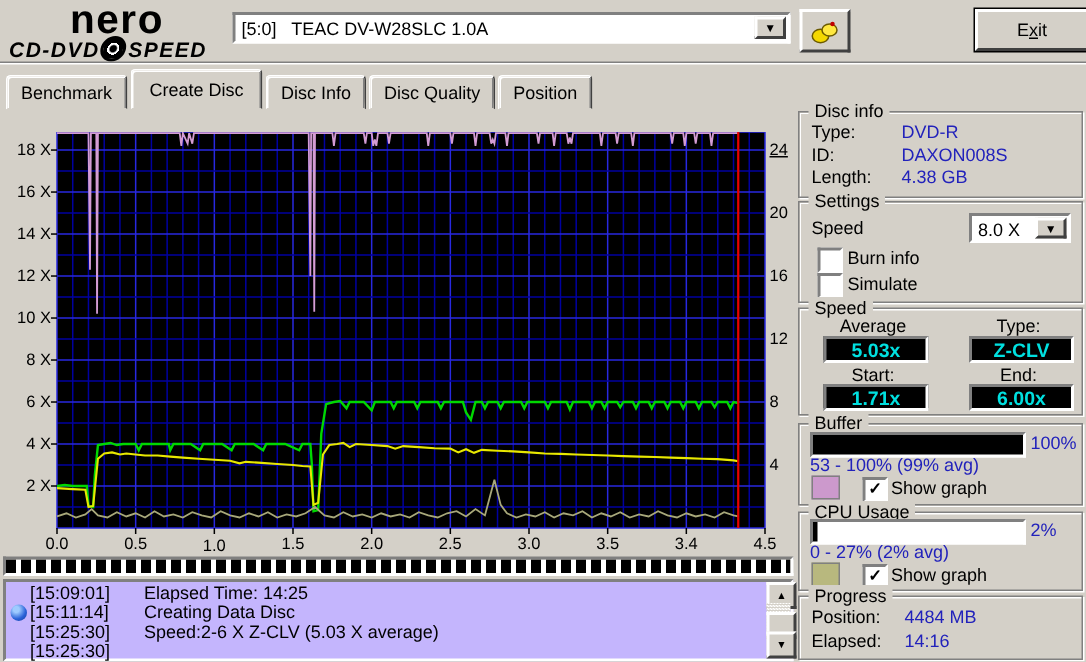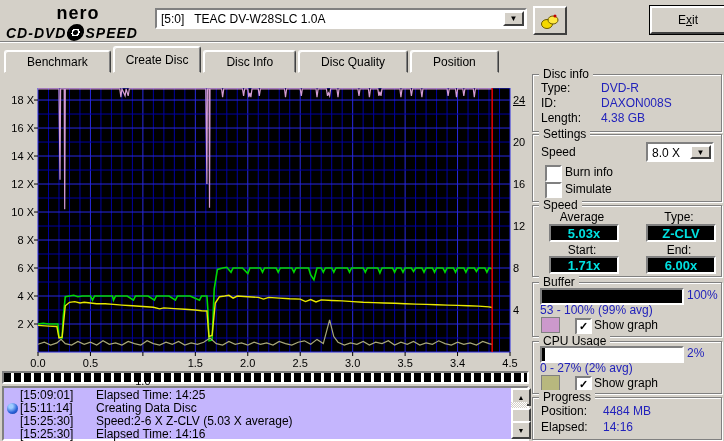--- a/index.html
+++ b/index.html
@@ -8,34 +8,34 @@
   .abs{position:absolute;}
 
   
   .raised{background:#d4d0c8;border:2px solid;border-color:#ffffff #404040 #404040 #ffffff;}
   .sunken{background:#fff;border:2px solid;border-color:#808080 #ffffff #ffffff #808080;}
   .btn{display:flex;align-items:center;justify-content:center;cursor:default;}
   .defbtn{box-shadow:0 0 0 1px #000;}
   .disabled-text{color:#888;text-shadow:1px 1px 0 #fff;}
 
   
-  #logo-nero{font-weight:bold;font-size:18px;letter-spacing:1px;line-height:22px;}
+  #logo-nero{font-weight:bold;font-size:27px;letter-spacing:1px;line-height:22px;}
   #logo-sub{font-weight:bold;font-style:italic;font-size:14px;letter-spacing:1px;display:flex;align-items:center;}
   .disc-glyph{display:inline-block;width:13px;height:13px;border-radius:50%;border:2px solid #000;
     background:radial-gradient(circle at 50% 50%, #000 2px, #fff 3px 4px, #000 4px);margin:0 1px;transform:skewX(-10deg);}
 
   
   .combo-text{position:absolute;left:4px;top:2px;white-space:pre;}
   .combo-arrow{position:absolute;right:1px;top:1px;bottom:1px;width:17px;font-size:8px;}
 
   
   .groove-h{border-top:1px solid #808080;border-bottom:1px solid #ffffff;height:0;}
 
   
-  .tab{position:relative;height:21px;padding:0 22px;margin-right:2px;display:flex;align-items:center;
+  .tab{position:relative;height:21px;padding:0 9px;margin-right:2px;display:flex;align-items:center;
        background:#d4d0c8;border:1px solid;border-color:#ffffff #404040 #d4d0c8 #ffffff;
        border-top-left-radius:3px;border-top-right-radius:3px;box-shadow:inset 1px 1px 0 #fff, inset -1px 0 0 #808080;}
   .tab.active{height:25px;margin-top:-3px;z-index:3;padding:0 12px;}
   #tabs{display:flex;align-items:flex-end;}
 
   
   .group{border:1px solid #808080;box-shadow:inset 1px 1px 0 #ffffff, 1px 1px 0 #ffffff;}
   .group>.gtitle{position:absolute;top:-8px;left:6px;background:#d4d0c8;padding:0 4px;}
 
   .bluetext{color:#2222bb;}
@@ -218,21 +218,21 @@
       <line x1="458.1688888888889" y1="0" x2="458.1688888888889" y2="264" stroke="#e80000" stroke-width="1.5"></line>
     </svg>
 
   <div id="burn-progress" class="abs" style="left:2px;top:371px;width:523px;height:9px;"></div>
 
   <div id="log-box" class="abs" style="left:2px;top:386px;width:523px;height:51px;">
     <div id="log-rows" style="position:absolute;left:1px;top:1px;right:18px;">
         <div class="logrow"><span class="logicon"></span><span class="logtime">[15:09:01]</span><span class="logmsg">Elapsed Time: 14:25</span></div>
         <div class="logrow"><span class="logicon"><span class="infoicon"></span></span><span class="logtime">[15:11:14]</span><span class="logmsg">Creating Data Disc</span></div>
         <div class="logrow"><span class="logicon"></span><span class="logtime">[15:25:30]</span><span class="logmsg">Speed:2-6 X Z-CLV (5.03 X average)</span></div>
-        <div class="logrow"><span class="logicon"></span><span class="logtime">[15:25:30]</span><span class="logmsg">Elapsed Time: 14:16</span></div>
+        <div class="logrow"><span class="logicon"></span><span class="logtime">[15:25:30]</span></div>
       </div>
     <div style="position:absolute;right:0;top:0;bottom:0;width:16px;">
       <div class="sb-btn raised btn" style="top:0;">▲</div>
       <div id="sb-track"></div>
       <div id="sb-thumb" class="raised" style="top:20px;"></div>
       <div class="sb-btn raised btn" style="bottom:0;top:auto;">▼</div>
     </div>
   </div>
 
   <div class="abs group" style="left:532px;top:74px;width:188px;height:56px;">
@@ -312,21 +312,21 @@
     <div class="axlabel ylab" style="left: 6px; top: 290.008px;">4 X</div>
     <div class="axlabel ylab" style="left: 6px; top: 318.004px;">2 X</div>
     <div class="axlabel " style="left: 513px; top: 94.0382px; text-decoration: underline;">24</div>
     <div class="axlabel " style="left: 513px; top: 136.032px;">20</div>
     <div class="axlabel " style="left: 513px; top: 178.025px;">16</div>
     <div class="axlabel " style="left: 513px; top: 220.019px;">12</div>
     <div class="axlabel " style="left: 513px; top: 262.013px;">8</div>
     <div class="axlabel " style="left: 513px; top: 304.006px;">4</div>
     <div class="axlabel xlab" style="left: 25px; top: 357px;">0.0</div>
     <div class="axlabel xlab" style="left: 77.4444px; top: 357px;">0.5</div>
-    <div class="axlabel xlab" style="left: 129.889px; top: 355px; margin-top: 20px;">1.0</div>
+    <div class="axlabel xlab" style="left: 129.889px; top: 338px; margin-top: 20px;">1.0</div>
     <div class="axlabel xlab" style="left: 182.333px; top: 357px;">1.5</div>
     <div class="axlabel xlab" style="left: 234.778px; top: 357px;">2.0</div>
     <div class="axlabel xlab" style="left: 287.222px; top: 357px;">2.5</div>
     <div class="axlabel xlab" style="left: 339.667px; top: 357px;">3.0</div>
     <div class="axlabel xlab" style="left: 392.111px; top: 357px;">3.5</div>
     <div class="axlabel xlab" style="left: 444.556px; top: 357px;">3.4</div>
     <div class="axlabel xlab" style="left: 497px; top: 357px;">4.5</div>
   </div>
 
 </body></html>

